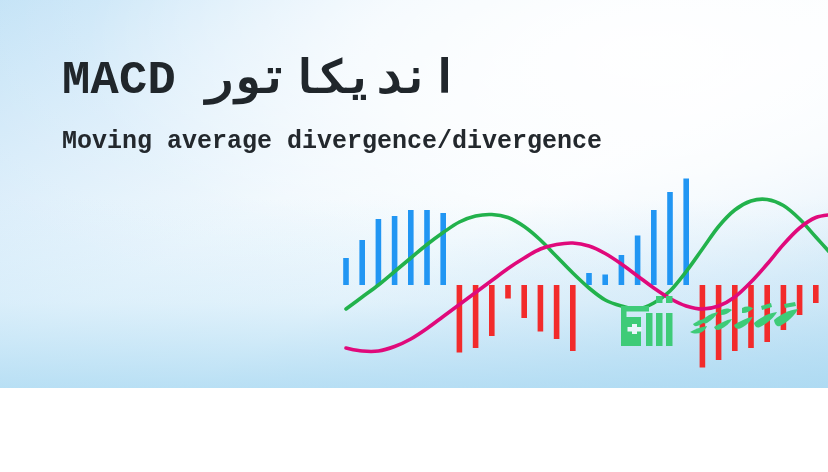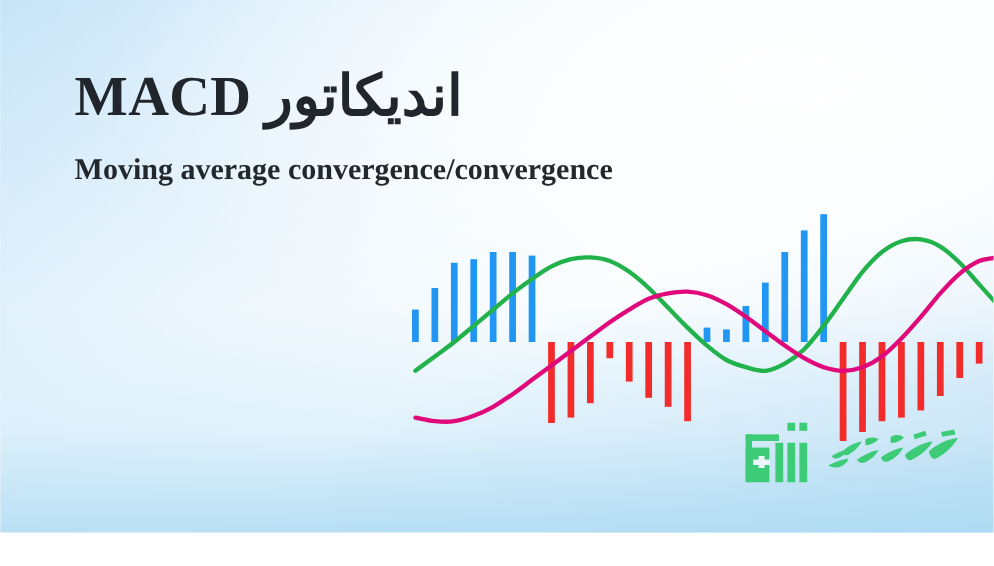--- a/index.html
+++ b/index.html
@@ -4,23 +4,23 @@
 <title>MACD</title>
 <style>
   html, body {
     margin: 0;
     padding: 0;
     background: #ffffff;
   }
   #stage {
     position: relative;
     width: 828px;
-    height: 444px;
+    height: 388px;
     overflow: hidden;
-    font-family: Liberation Serif, serif;
+    font-family: Liberation Mono, monospace;
     background:
       radial-gradient(130% 115% at 78% 14%, rgba(255,255,255,0.97) 0%, rgba(255,255,255,0.72) 26%, rgba(255,255,255,0.12) 52%, rgba(255,255,255,0) 70%),
       linear-gradient(152deg, #c2e2f6 0%, #d8ecfa 20%, #eef7fd 42%, #f6fbfe 58%, #e4f1fb 76%, #bfe0f4 100%);
     margin-left: 16px;
   }
   #stage::after {
     content: "";
     position: absolute;
     left: 0; right: 0; bottom: 0;
     height: 190px;
@@ -95,21 +95,21 @@
 
   .vh { position: absolute; width: 1px; height: 1px; overflow: hidden; clip: rect(0 0 0 0); white-space: nowrap; }
 </style>
 </head>
 <body>
 
 <div id="stage">
 
   <div class="head-block">
     <h1 class="title">اندیکاتور MACD</h1>
-    <div class="subtitle">Moving average convergence/convergence</div>
+    <div class="subtitle">Moving average divergence/divergence</div>
   </div>
 
   <div id="chart-wrap">
     <svg id="chart-svg" viewBox="0 0 510 210" preserveAspectRatio="none">
       <g id="hist-group">
           <rect x="13.20" y="90.00" width="5.6" height="27.00" class="hist-bar-up"></rect>
           <rect x="29.40" y="72.00" width="5.6" height="45.00" class="hist-bar-up"></rect>
           <rect x="45.60" y="51.00" width="5.6" height="66.00" class="hist-bar-up"></rect>
           <rect x="61.80" y="48.00" width="5.6" height="69.00" class="hist-bar-up"></rect>
           <rect x="78.00" y="42.00" width="5.6" height="75.00" class="hist-bar-up"></rect>

